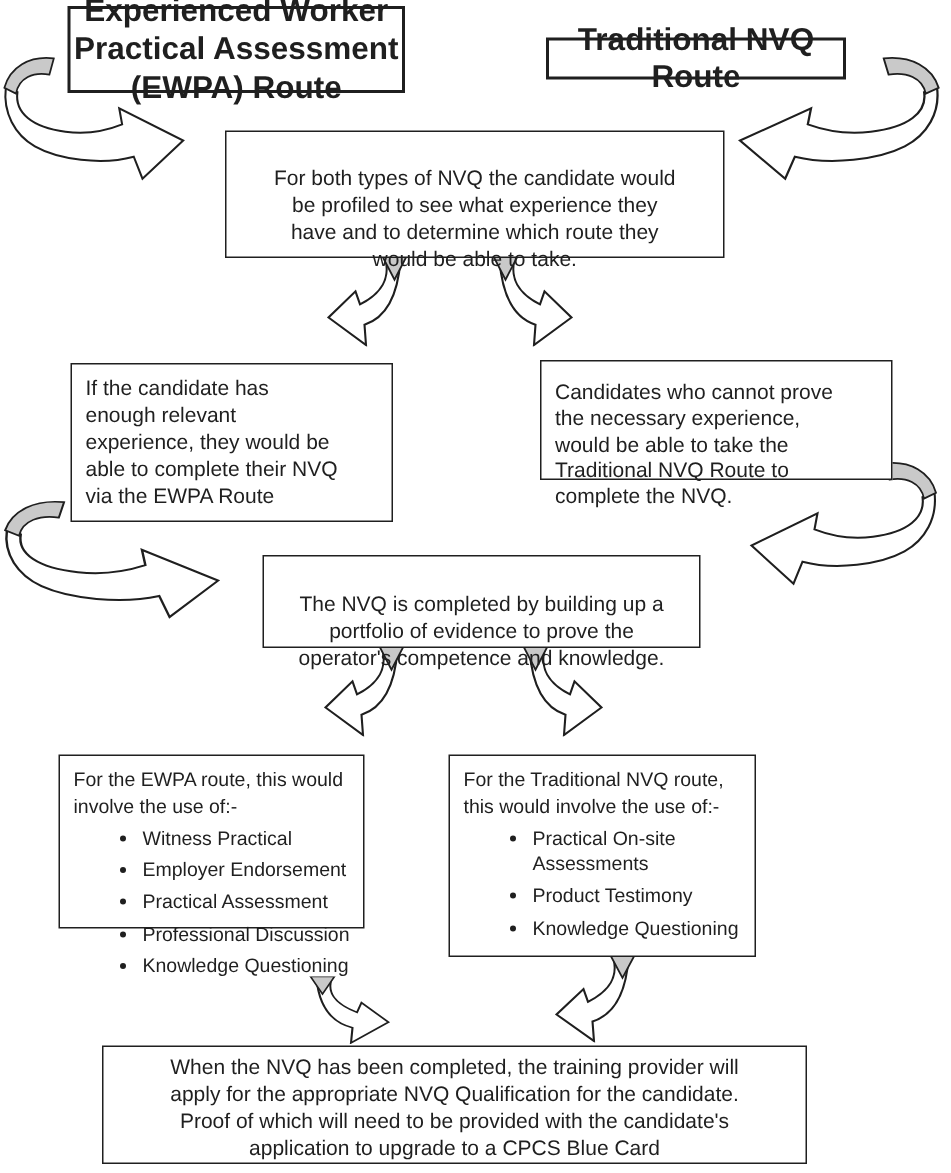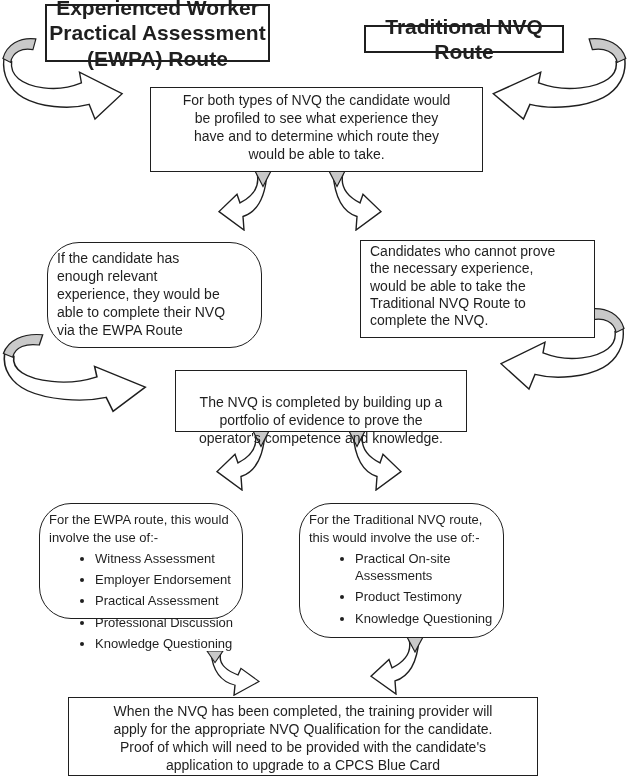--- a/index.html
+++ b/index.html
@@ -13,21 +13,21 @@
     color:var(--line);
   }
   .box{
     position:absolute;box-sizing:border-box;background:var(--fill);
     border:1.5px solid var(--line);font-size:14px;line-height:1.28;
   }
   .hdr{border-width:2px;font-weight:bold;font-size:21px;line-height:1.2;
     display:flex;align-items:center;justify-content:center;text-align:center;}
   .ctr{text-align:center;}
   .pre{white-space:pre-line;}
-  .pad{padding:7px 9px;border-radius:32px;}
+  .pad{padding:7px 9px;}
   .arr{position:absolute;}
   .band{fill:var(--fill);stroke:var(--line);stroke-width:1.4;stroke-linejoin:miter;}
   .fold{fill:var(--fold);stroke:var(--line);stroke-width:1.2;stroke-linejoin:miter;}
   ul.blist{margin:4px 0 0 0;padding-left:46px;font-size:13px;line-height:1.32;}
   ul.blist li{margin-bottom:4px;}
   .methods{font-size:13px;line-height:1.35;}
 </style>
 </head>
 <body>
 
@@ -87,46 +87,46 @@
 <div class="box hdr" style="left:45px;top:4px;width:225px;height:58px">
     <span class="pre">Experienced Worker
 Practical Assessment
 (EWPA) Route</span>
   </div>
 
 <div class="box hdr" style="left:364px;top:25px;width:200px;height:28px">
     <span class="pre">Traditional NVQ Route</span>
   </div>
 
-<div class="box ctr pre" style="left:150px;top:87px;width:333px;height:85px;padding-top:4px">For both types of NVQ the candidate would
+<div class="box ctr pre" style="left:150px;top:87px;width:333px;height:85px;padding-top:22px">For both types of NVQ the candidate would
 be profiled to see what experience they
 have and to determine which route they
 would be able to take.</div>
 
 <div class="box pad pre" style="left:47px;top:242px;width:215px;height:106px">If the candidate has
 enough relevant
 experience, they would be
 able to complete their NVQ
 via the EWPA Route</div>
 
-<div class="box pre" style="left:360px;top:240px;width:235px;height:98px;padding:2px 9px;line-height:1.24">Candidates who cannot prove
+<div class="box pre" style="left:360px;top:240px;width:235px;height:80px;padding:12px 9px;line-height:1.24">Candidates who cannot prove
 the necessary experience,
 would be able to take the
 Traditional NVQ Route to
 complete the NVQ.</div>
 
 <div class="box ctr pre" style="left:175px;top:370px;width:292px;height:62px;padding-top:23px">The NVQ is completed by building up a
 portfolio of evidence to prove the
 operator's competence and knowledge.</div>
 
 <div class="box pad methods" style="left:39px;top:503px;width:204px;height:116px">
     <div class="pre">For the EWPA route, this would
 involve the use of:-</div>
     <ul class="blist">
-      <li class="pre">Witness Assessment</li>
+      <li class="pre">Witness Practical</li>
       <li class="pre">Employer Endorsement</li>
       <li class="pre">Practical Assessment</li>
       <li class="pre">Professional Discussion</li>
       <li class="pre">Knowledge Questioning</li>
     </ul>
   </div>
 
 <div class="box pad methods" style="left:299px;top:503px;width:205px;height:135px">
     <div class="pre">For the Traditional NVQ route,
 this would involve the use of:-</div>

